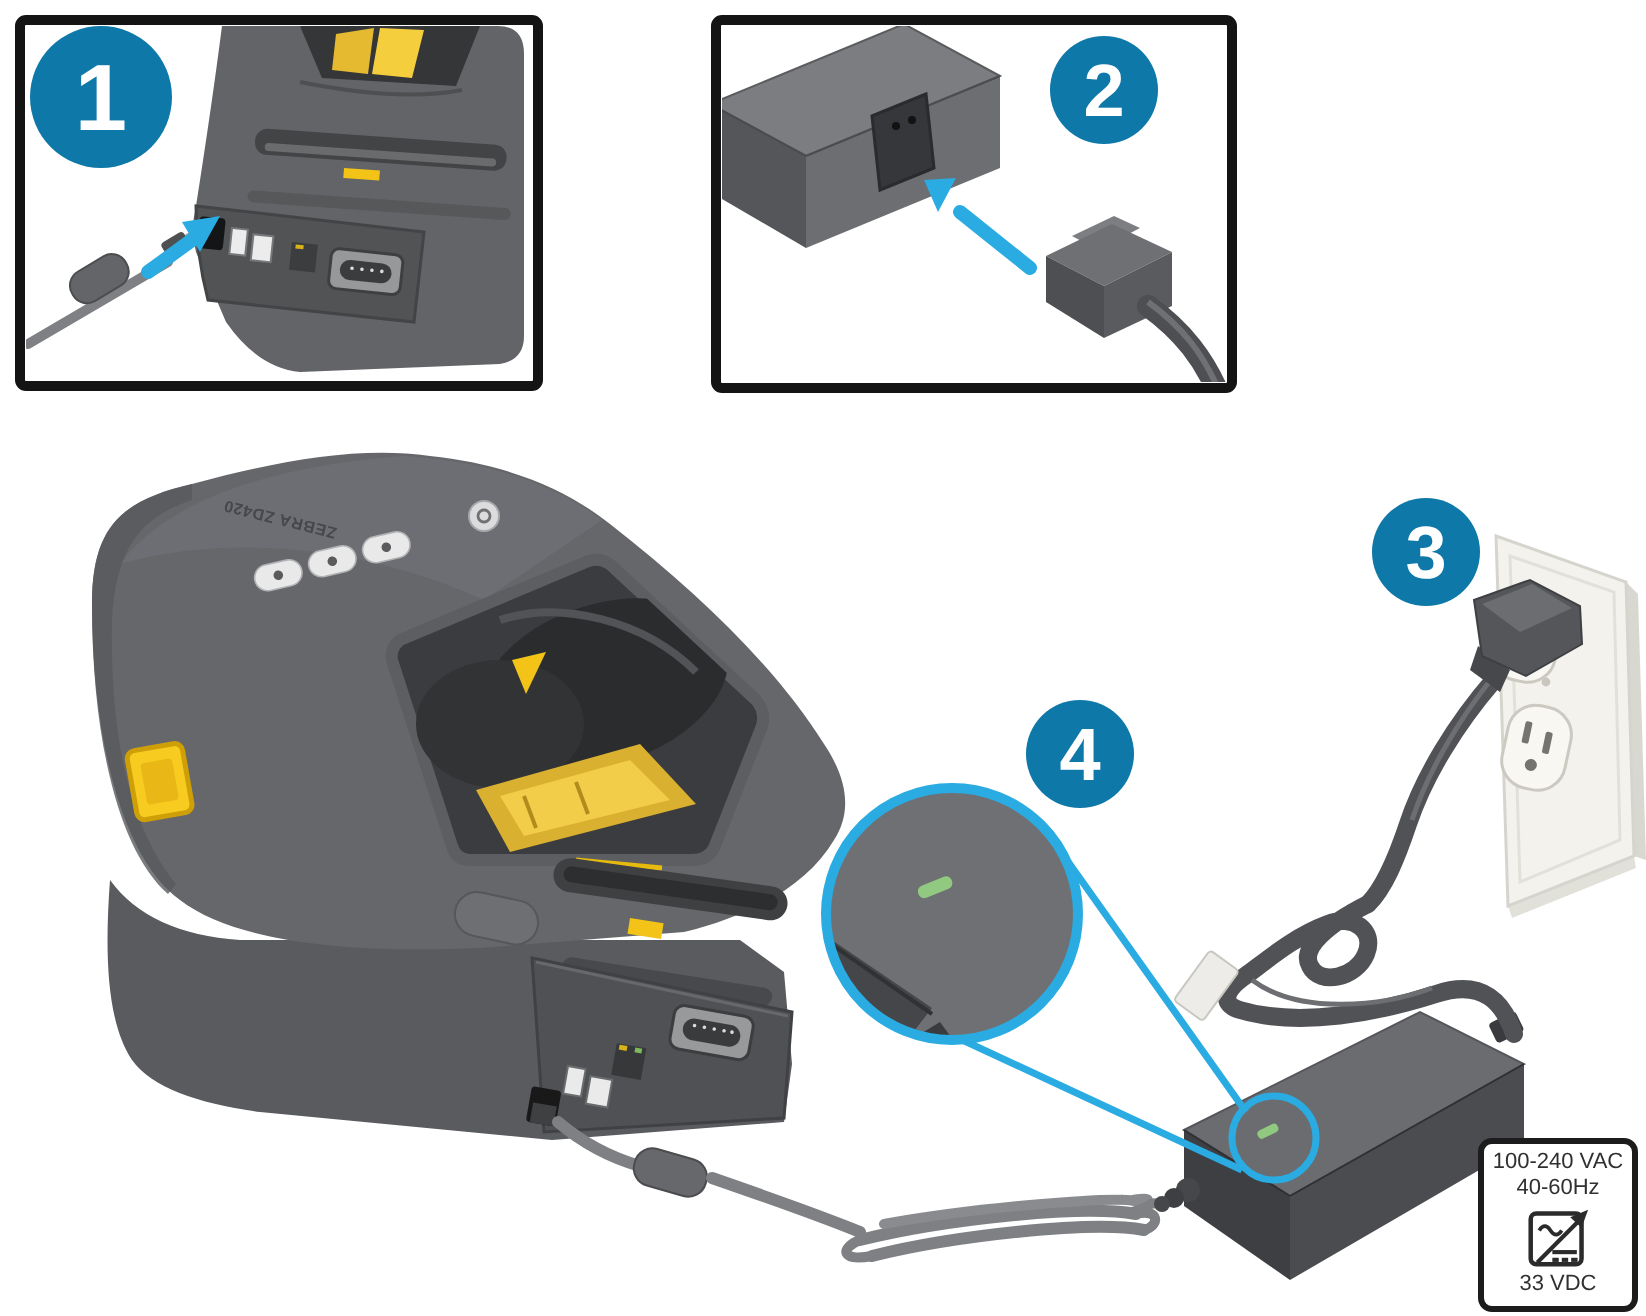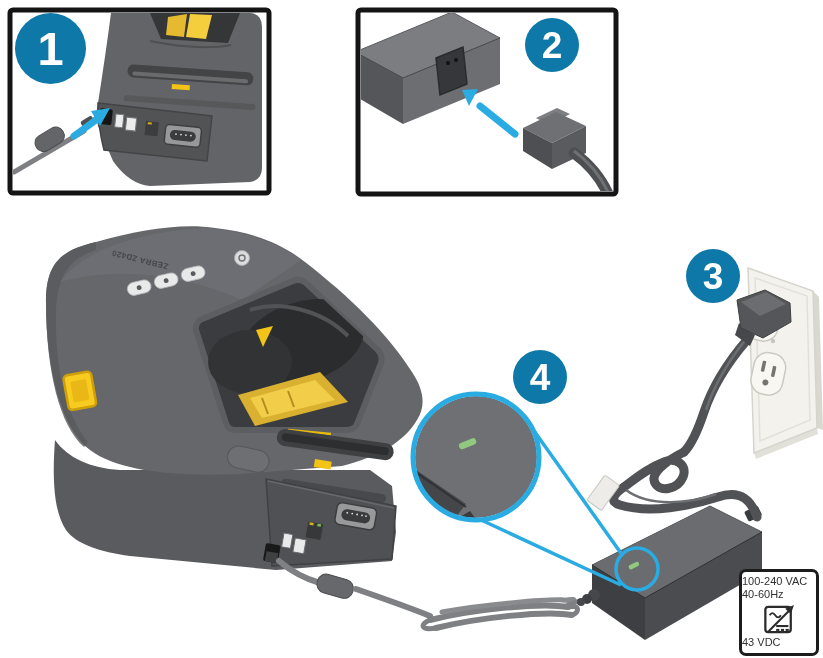--- a/index.html
+++ b/index.html
@@ -19,21 +19,21 @@
   .badge-3{left:686px;top:249px;}
   .badge-4{left:513px;top:350px;}
   .model-label{
     position:absolute;left:99px;top:255px;width:82px;text-align:center;
     transform:rotate(194deg);font-size:8px;letter-spacing:.4px;color:#46474a;
     font-weight:bold;
   }
   .power-label{
     position:absolute;left:739px;top:569px;width:80px;box-sizing:border-box;
     border:3px solid #1c1c1c;border-radius:7px;background:#ffffff;
-    padding:3px 0 4px 0;
+    text-align:center;padding:3px 0 4px 0;
   }
   .power-label .ln{font-size:11px;line-height:13px;color:#303030;}
   .power-label .cv-icon{display:block;margin:2px auto 1px auto;}
 </style>
 </head>
 <body>
 
 <div class="canvas">
 
 <svg class="art" width="823" height="658" viewBox="0 0 823 658">
@@ -332,16 +332,16 @@
   <svg class="cv-icon" width="32" height="32" viewBox="0 0 34 34">
     <rect x="2.5" y="4" width="27" height="27" rx="3" fill="none" stroke="#2b2b2b" stroke-width="2.4"></rect>
     <line x1="6" y1="30" x2="28" y2="8" stroke="#2b2b2b" stroke-width="2.2"></line>
     <polygon points="33,2 23.5,6 29.5,11.5" fill="#2b2b2b"></polygon>
     <path d="M7,13 q3,-4.5 6,0 q3,4.5 6,0" fill="none" stroke="#2b2b2b" stroke-width="2"></path>
     <line x1="14" y1="24.5" x2="27" y2="24.5" stroke="#2b2b2b" stroke-width="2.2"></line>
     <rect x="14" y="27.5" width="3.4" height="2.2" fill="#2b2b2b"></rect>
     <rect x="19" y="27.5" width="3.4" height="2.2" fill="#2b2b2b"></rect>
     <rect x="24" y="27.5" width="3.4" height="2.2" fill="#2b2b2b"></rect>
   </svg>
-  <div class="ln">43 VDC</div>
+  <div class="ln">33 VDC</div>
 </div>
 
 </div>
 
 </body></html>

